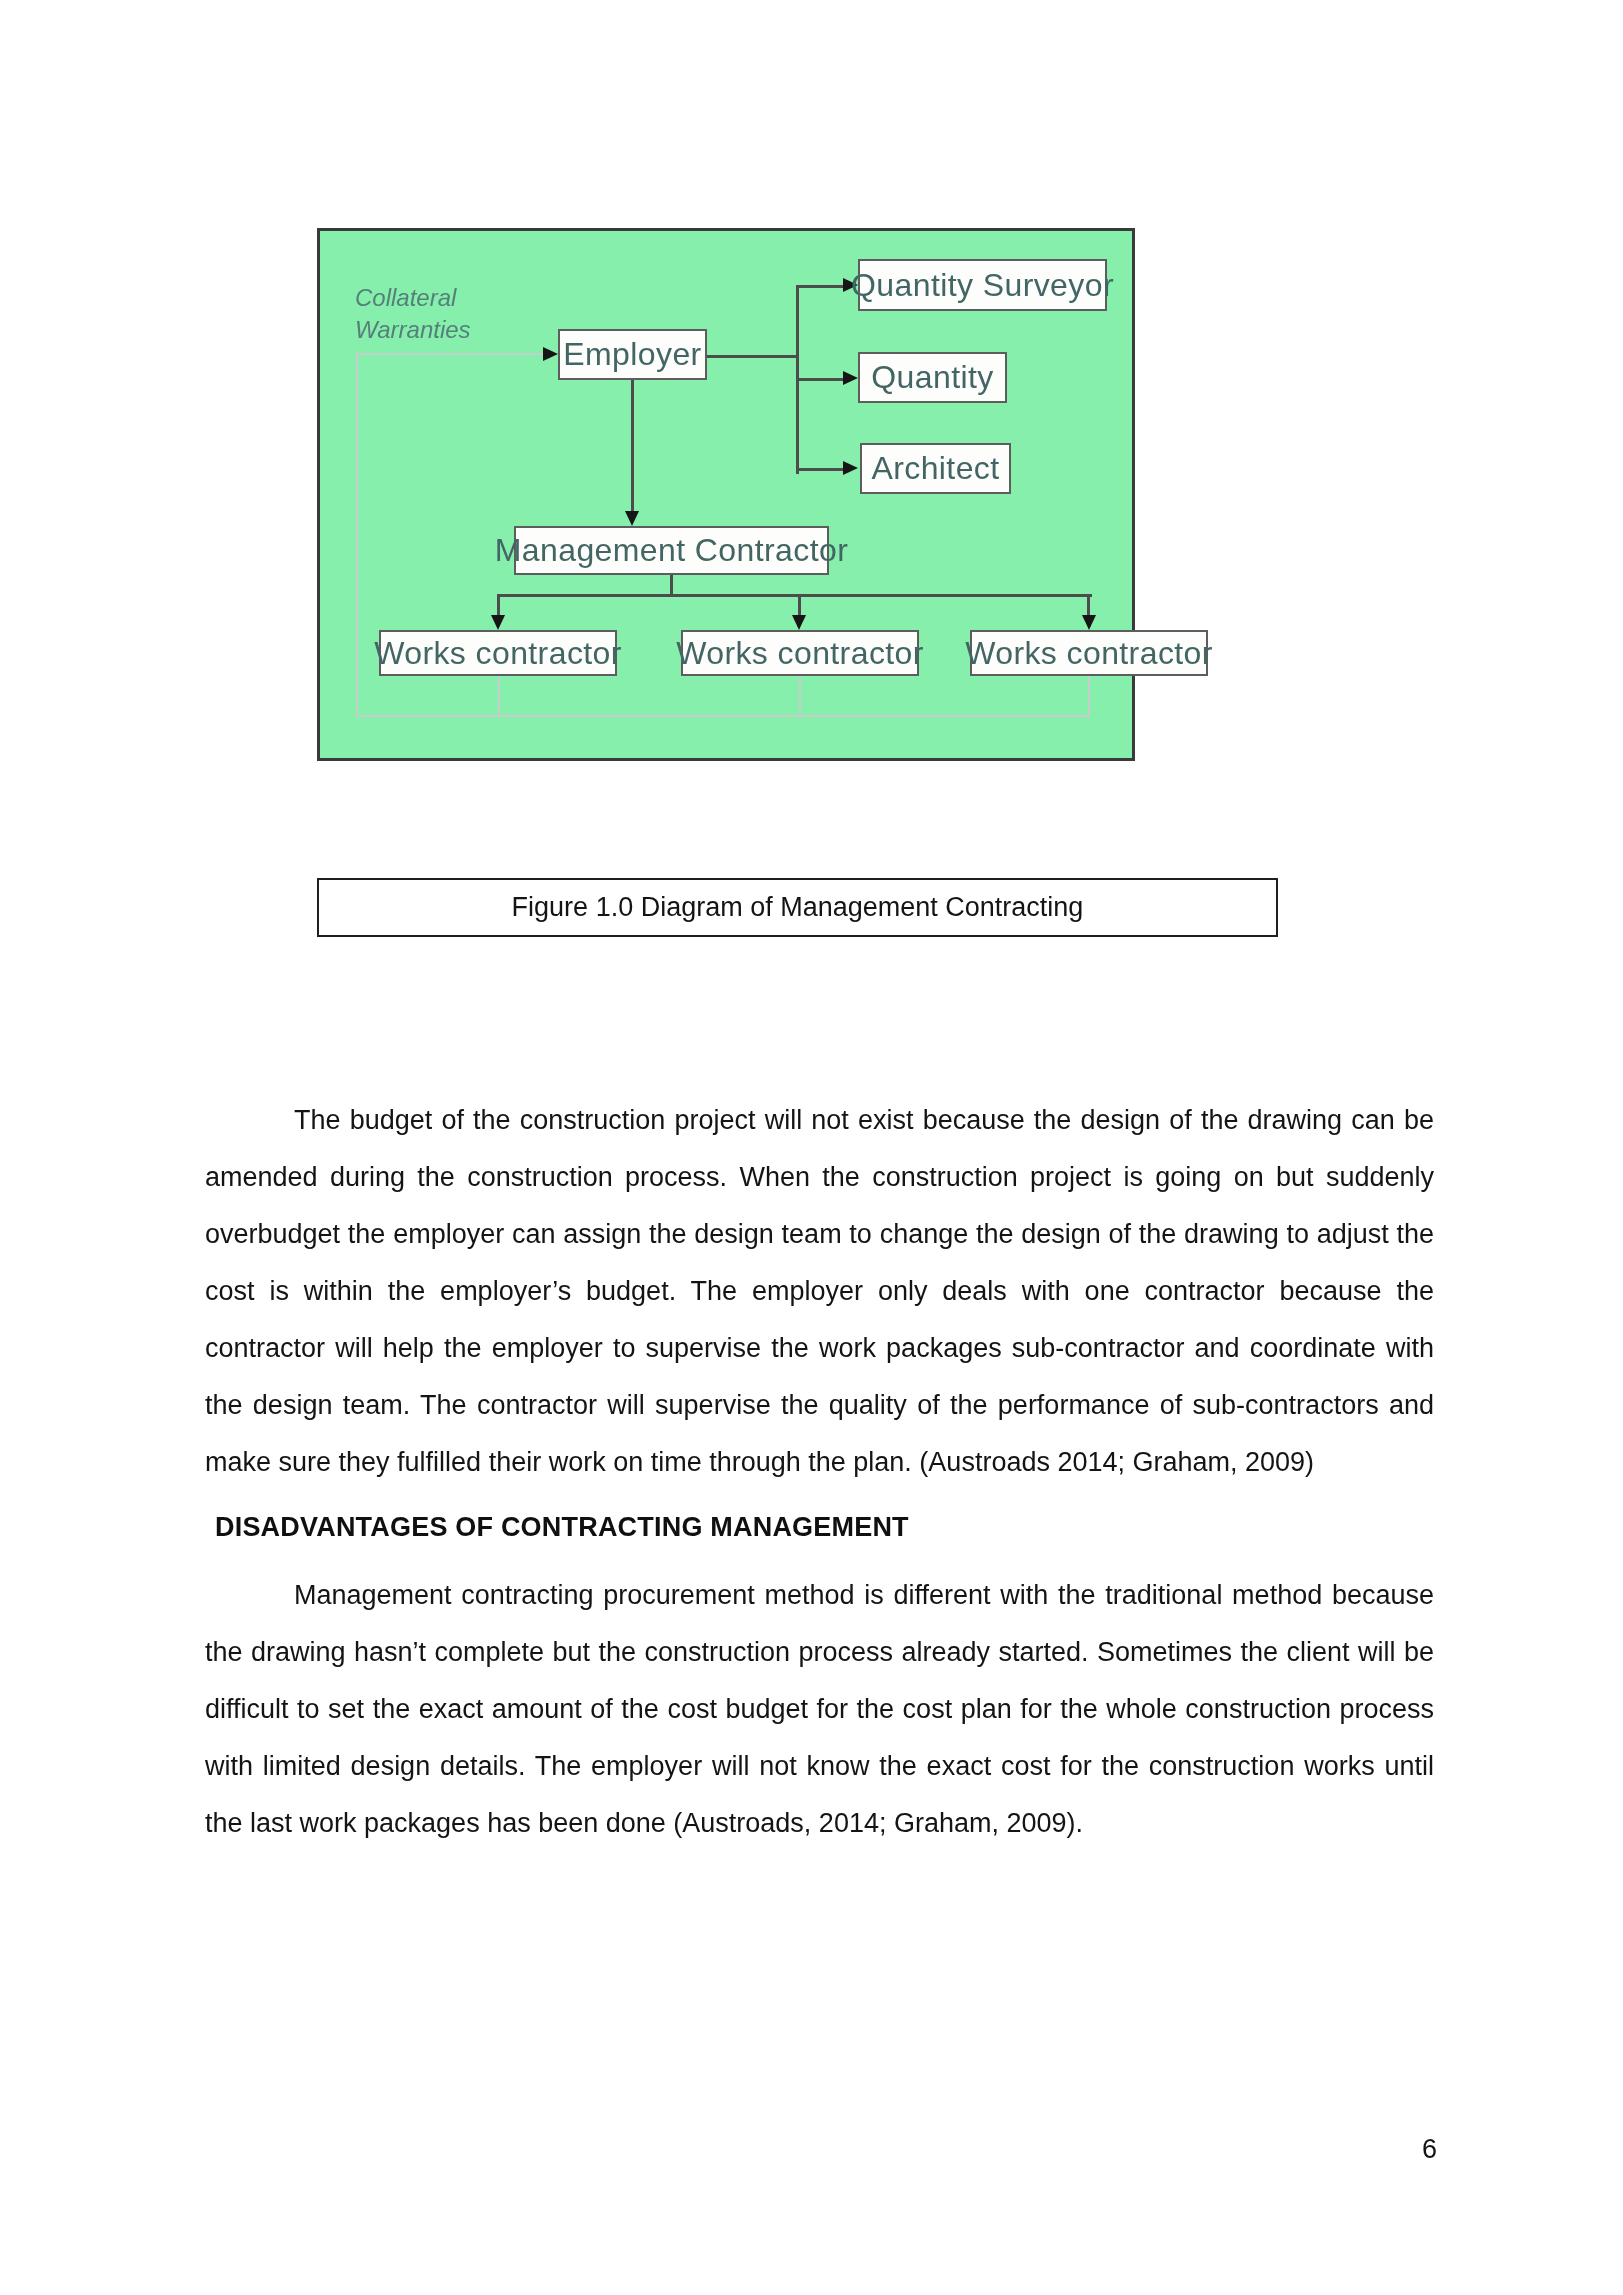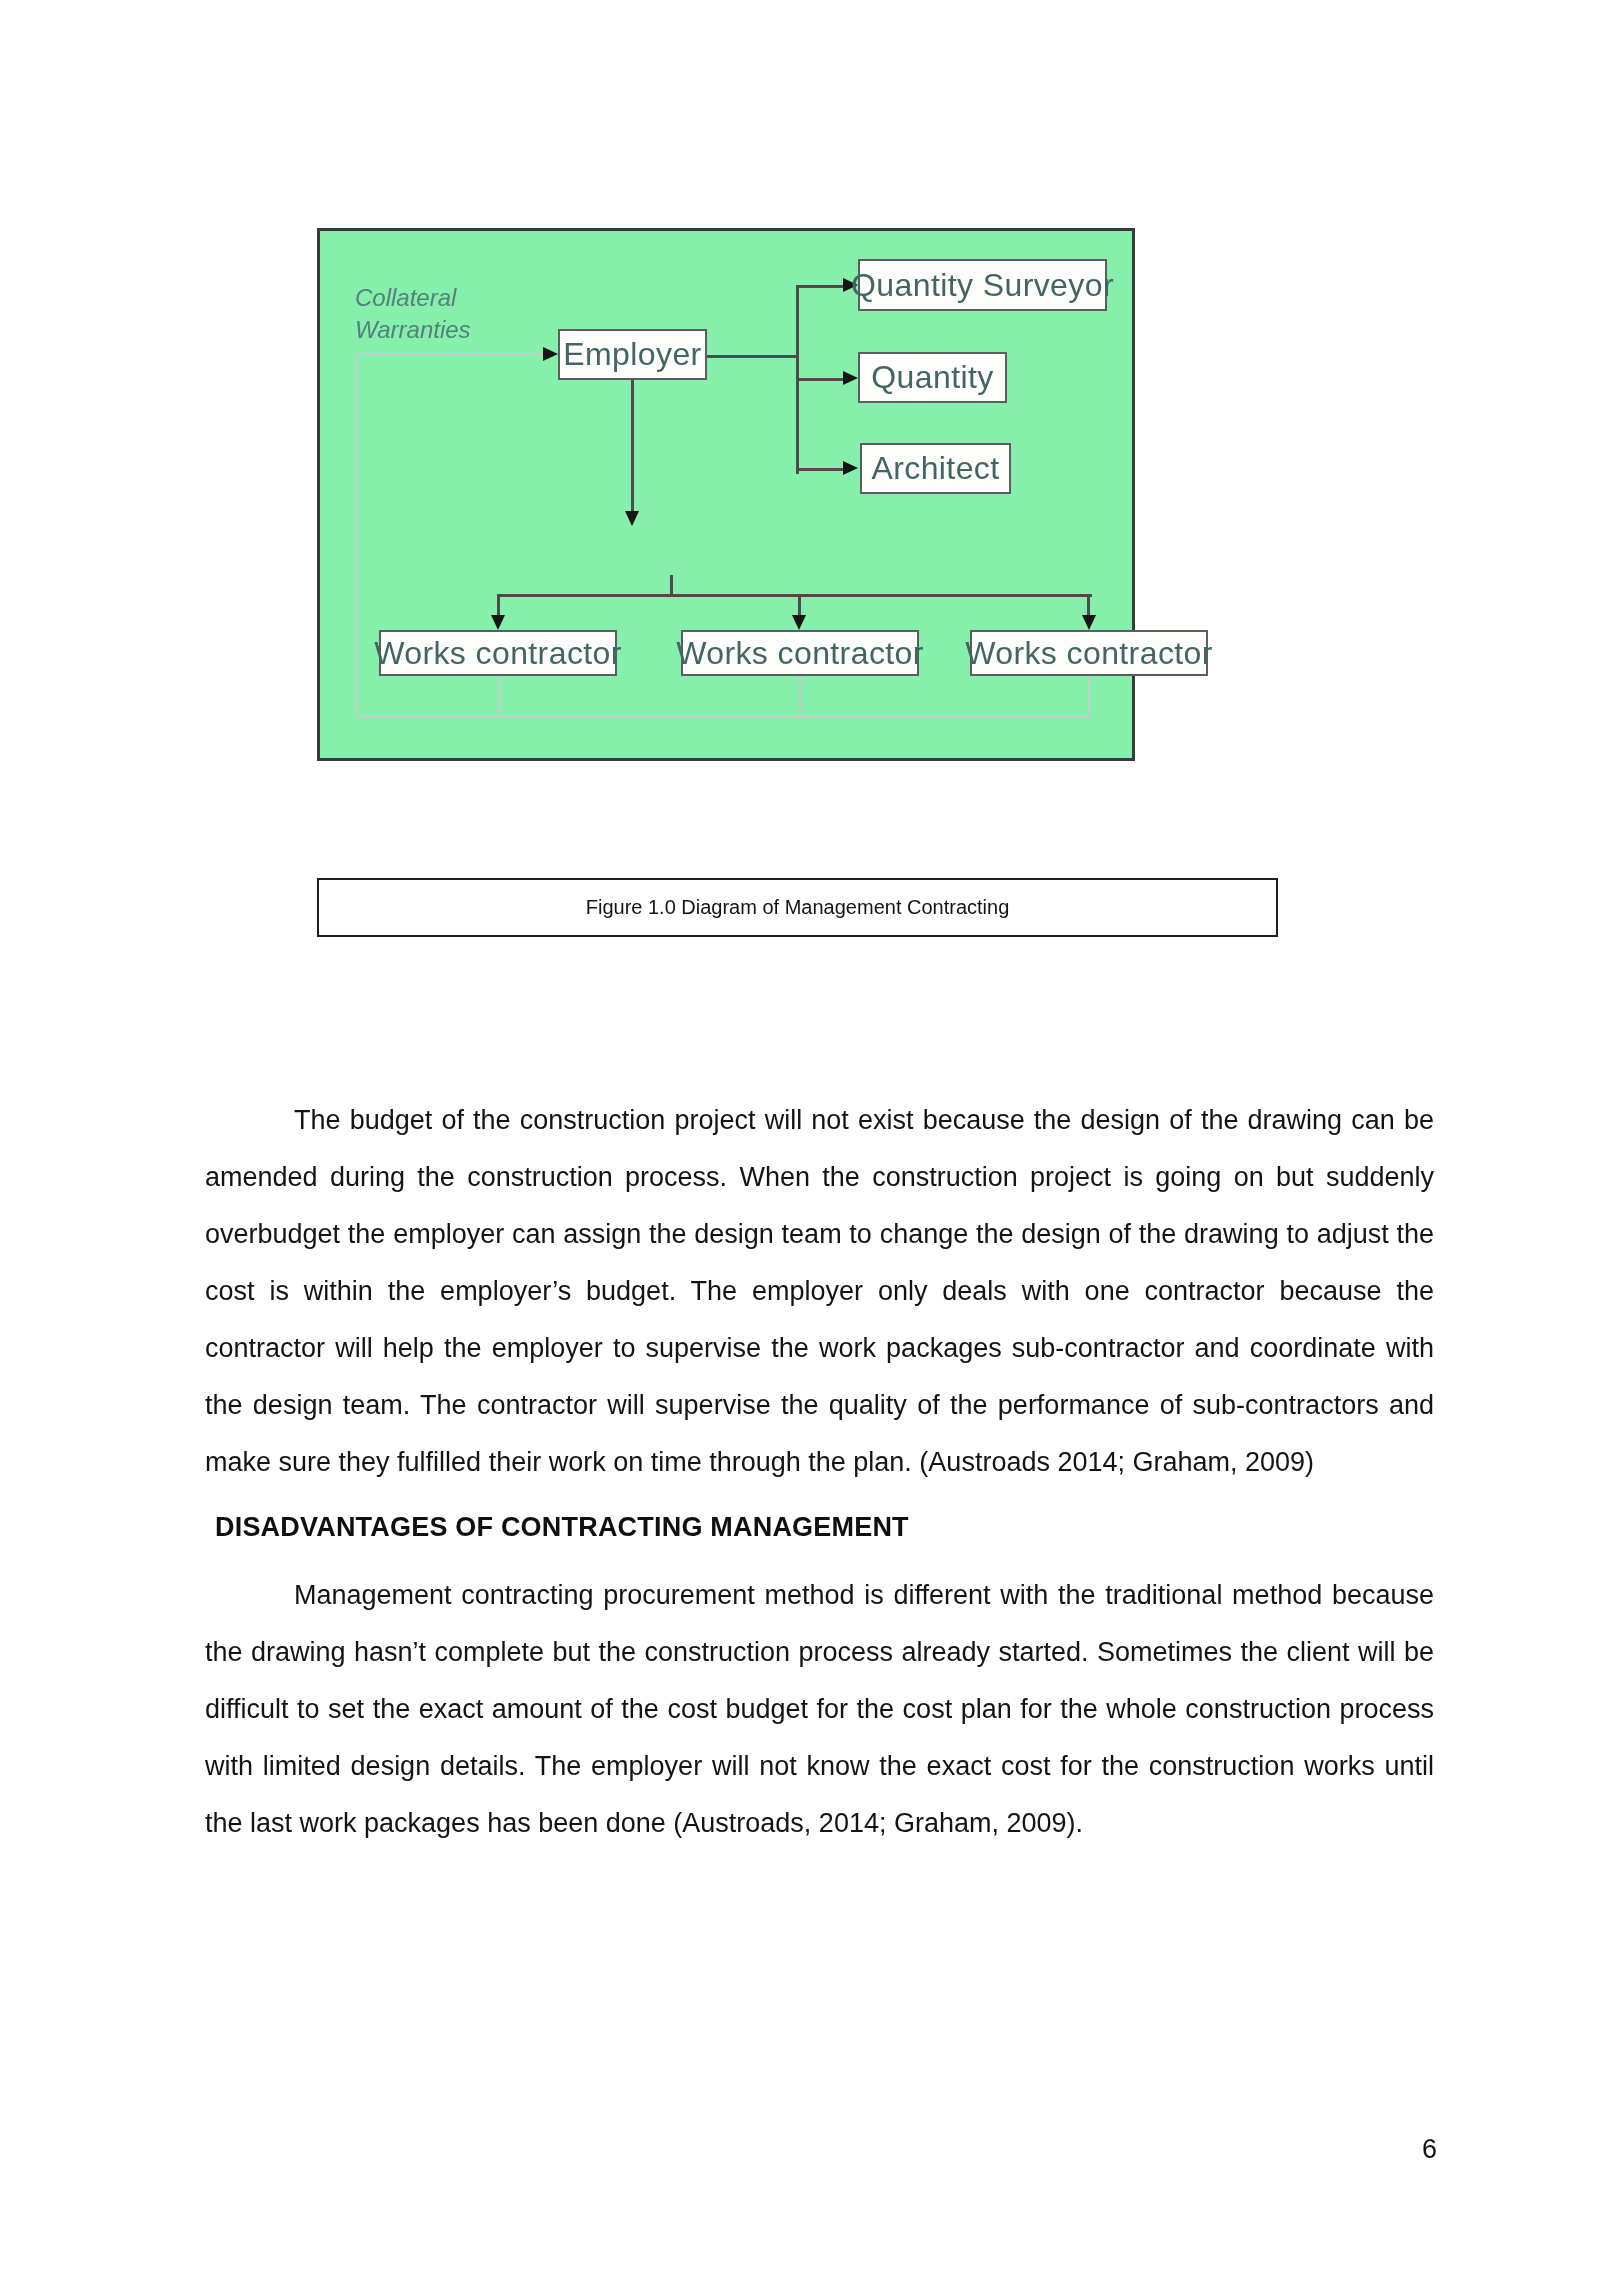--- a/index.html
+++ b/index.html
@@ -18,21 +18,21 @@
   .hline{height:3.2px;} .vline{width:3.2px;}
   .lt.hline{height:2.4px;background:#c8cccb;} .lt.vline{width:2.4px;background:#c8cccb;}
   .arr-r{position:absolute;width:0;height:0;border-top:7.1px solid transparent;
          border-bottom:7.1px solid transparent;border-left:15px solid #161616;}
   .arr-d{position:absolute;width:0;height:0;border-left:7.1px solid transparent;
          border-right:7.1px solid transparent;border-top:15px solid #161616;}
 
   
   .caption-box{position:absolute;left:317px;top:878px;width:961px;height:59px;
                box-sizing:border-box;border:2.4px solid #1f1f1f;background:#ffffff;
-               display:flex;align-items:center;justify-content:center;font-size:20px;color:#141414;}
+               display:flex;align-items:center;justify-content:center;font-size:27px;color:#141414;}
 
   
   .text-col{position:absolute;left:205px;top:1092px;width:1229px;}
   .sec-heading{font-size:27px;font-weight:bold;margin:0 0 24px 0;color:#101010;letter-spacing:0.2px;}
   .sec-heading.second{margin-top:20.6px;margin-left:10px;}
   .body-para{font-size:27px;line-height:57px;text-align:justify;text-indent:89px;
              margin:0 0 20.6px 0;color:#141414;}
   .page-num{position:absolute;left:1389px;top:2134px;width:48px;text-align:right;
             font-size:27px;color:#141414;}
 </style>
@@ -71,20 +71,21 @@
     <div class="vline" style="left:478px;top:363px;height:22px;"></div>
     <div class="vline" style="left:767px;top:363px;height:22px;"></div>
     <div class="arr-d" style="left:171px;top:384px;"></div>
     <div class="arr-d" style="left:472px;top:384px;"></div>
     <div class="arr-d" style="left:762px;top:384px;"></div>
 
     <div class="node" style="left:238px;top:98px;width:149px;height:51px;">Employer</div>
     <div class="node" style="left:538px;top:28px;width:249px;height:52px;">Quantity Surveyor</div>
     <div class="node" style="left:538px;top:121px;width:149px;height:51px;">Quantity</div>
     <div class="node" style="left:540px;top:212px;width:151px;height:51px;">Architect</div>
+    <div class="node" style="left:194px;top:295px;width:315px;height:49px;">Management Contractor</div>
     <div class="node" style="left:59px;top:399px;width:238px;height:46px;">Works contractor</div>
     <div class="node" style="left:361px;top:399px;width:238px;height:46px;">Works contractor</div>
     <div class="node" style="left:650px;top:399px;width:238px;height:46px;">Works contractor</div>
   </div>
 
   <div class="caption-box">
     <span>Figure 1.0 Diagram of Management Contracting</span>
   </div>
 
   <div class="text-col">

